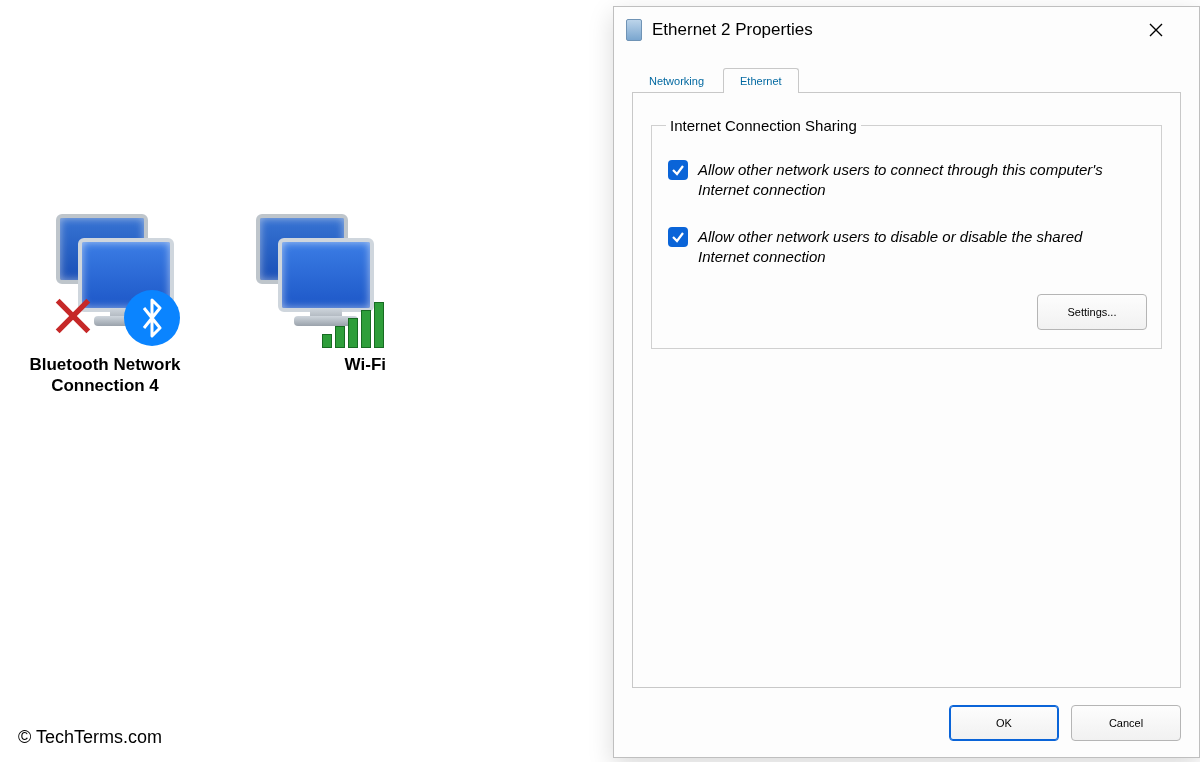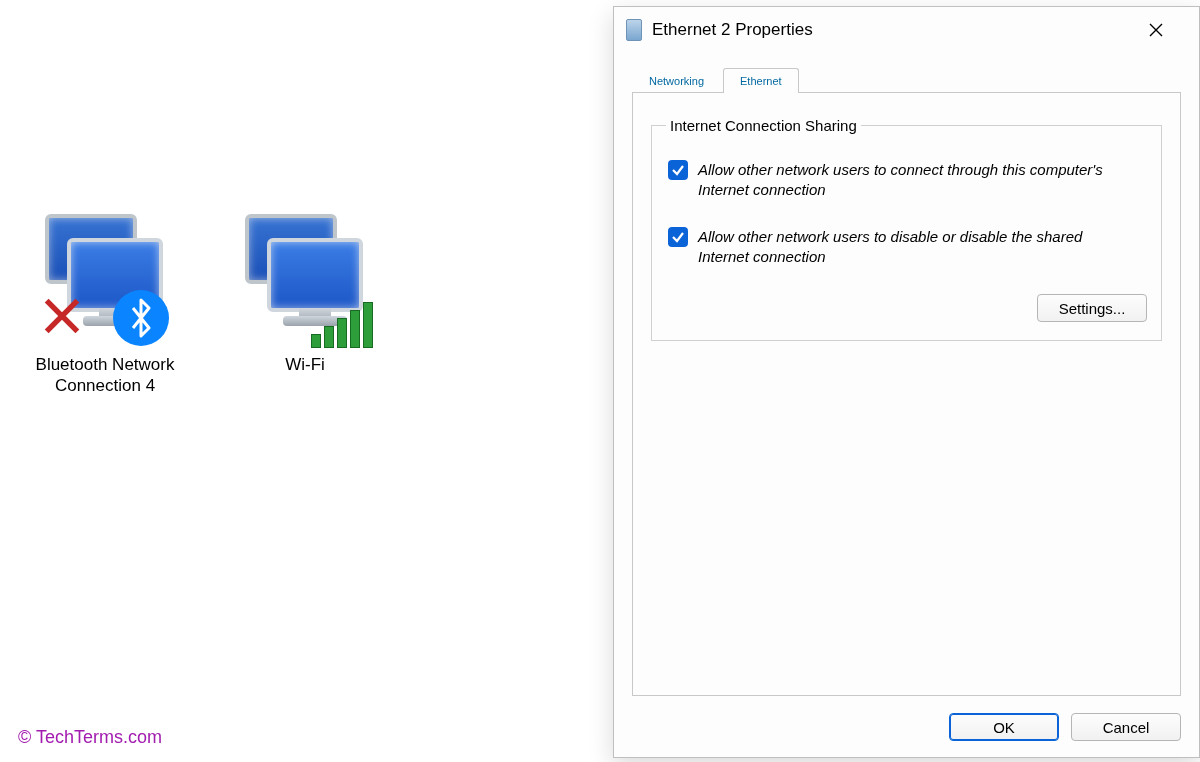--- a/index.html
+++ b/index.html
@@ -21,25 +21,26 @@
     left: 0;
     top: 200px;
     display: flex;
     gap: 30px;
     padding-left: 20px;
   }
   .net-item {
     width: 170px;
     display: flex;
     flex-direction: column;
-    align-items: center;
+    align-items: flex-end;
     text-align: center;
     cursor: pointer;
     padding: 8px 4px 10px;
     border-radius: 2px;
+    font-weight: bold;
   }
   .net-item.selected {
     background: #e6e6e6;
     border: 1px solid #d0d0d0;
   }
   .net-icon-box {
     width: 140px;
     height: 140px;
     position: relative;
   }
@@ -193,25 +194,25 @@
     background: #0a64d8;
     flex: 0 0 auto;
     display:flex; align-items:center; justify-content:center;
     color:#fff;
     cursor:pointer;
   }
   .chk svg { width:14px; height:14px; }
   .chk-label { font-size: 15px; line-height: 1.3; max-width: 420px; }
   .btn {
     min-width: 110px;
-    height: 28px;
+    height: 36px;
     border: 1px solid #b5b5b5;
     background: linear-gradient(#fdfdfd,#f1f1f1);
     border-radius: 4px;
-    font-size: 15px;
+    font-size: 11px;
     cursor: pointer;
     padding: 0 14px;
   }
   .settings-row { text-align: right; margin-top: 6px; }
 
   .dialog-buttons {
     display:flex;
     justify-content:flex-end;
     gap: 12px;
     padding: 10px 18px 16px;
@@ -219,21 +220,21 @@
   }
   .btn.primary {
     border-color: #0a64d8;
     box-shadow: inset 0 0 0 1px #0a64d8;
   }
 
   .watermark {
     position: absolute;
     left: 18px;
     bottom: 14px;
-    color: #a21caf;
+    color: #000000;
     font-size: 18px;
   }
 </style>
 </head>
 <body>
 
 <div class="icon-area">
 
   <div class="net-item">
     <div class="net-icon-box">

